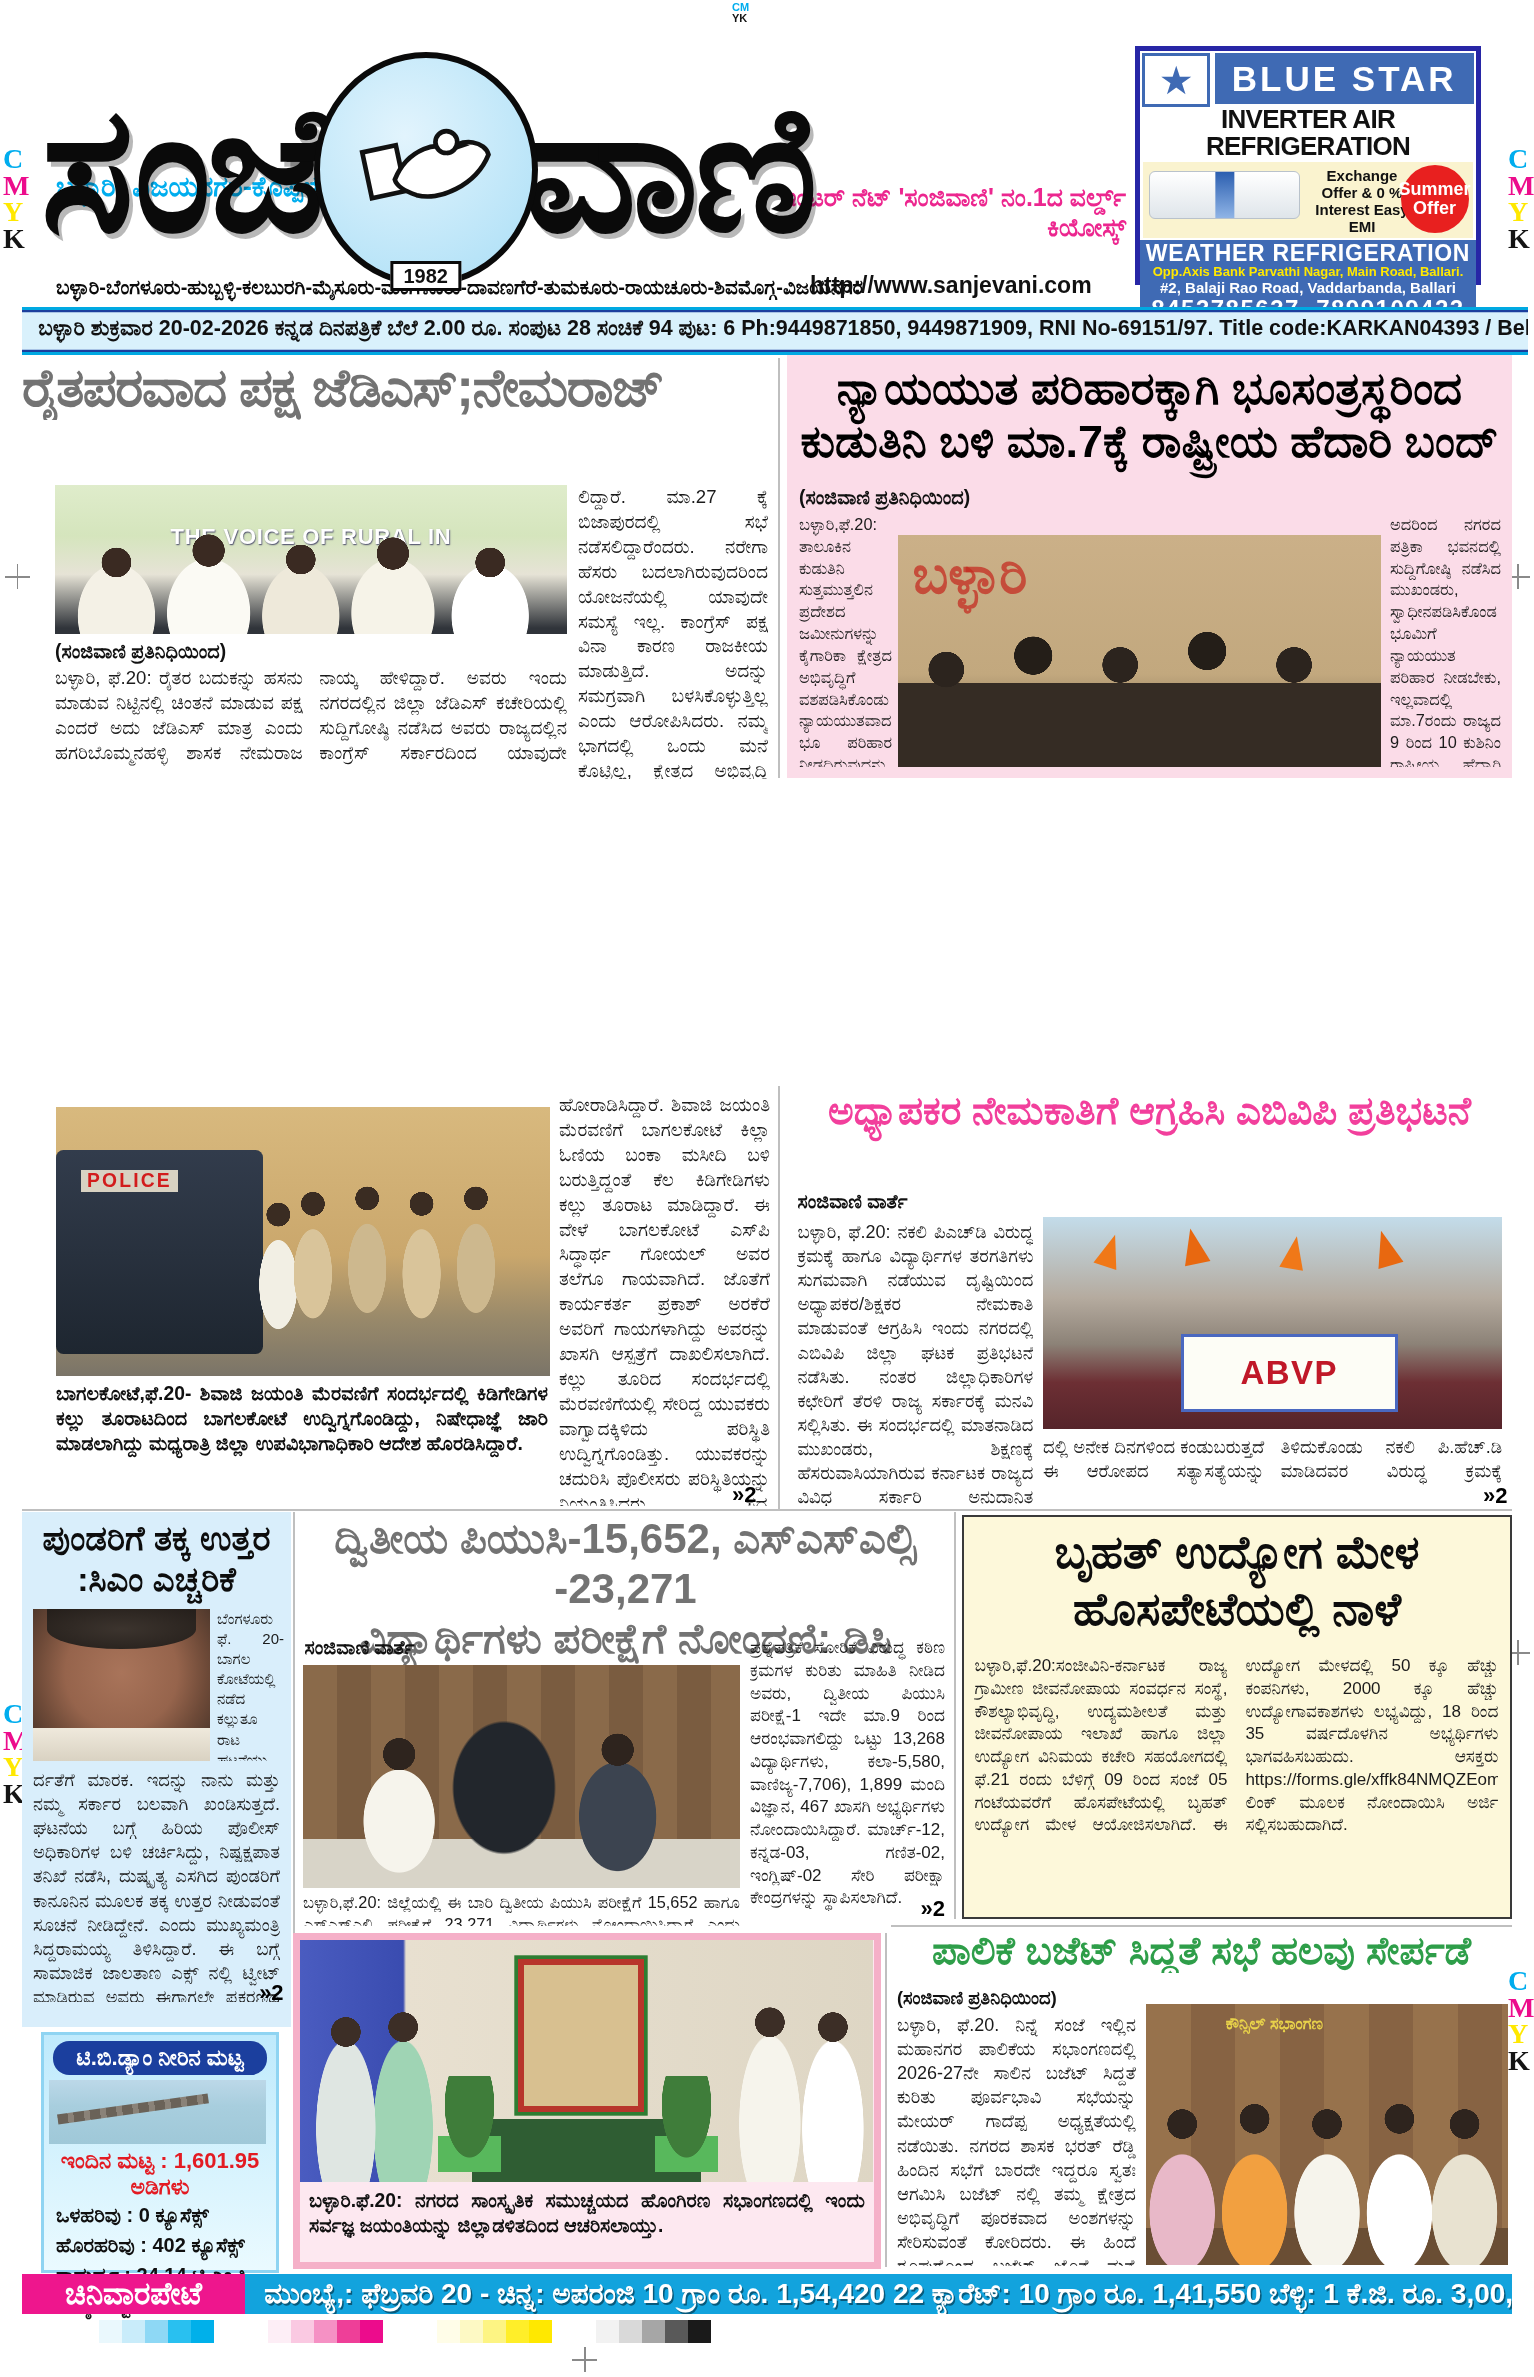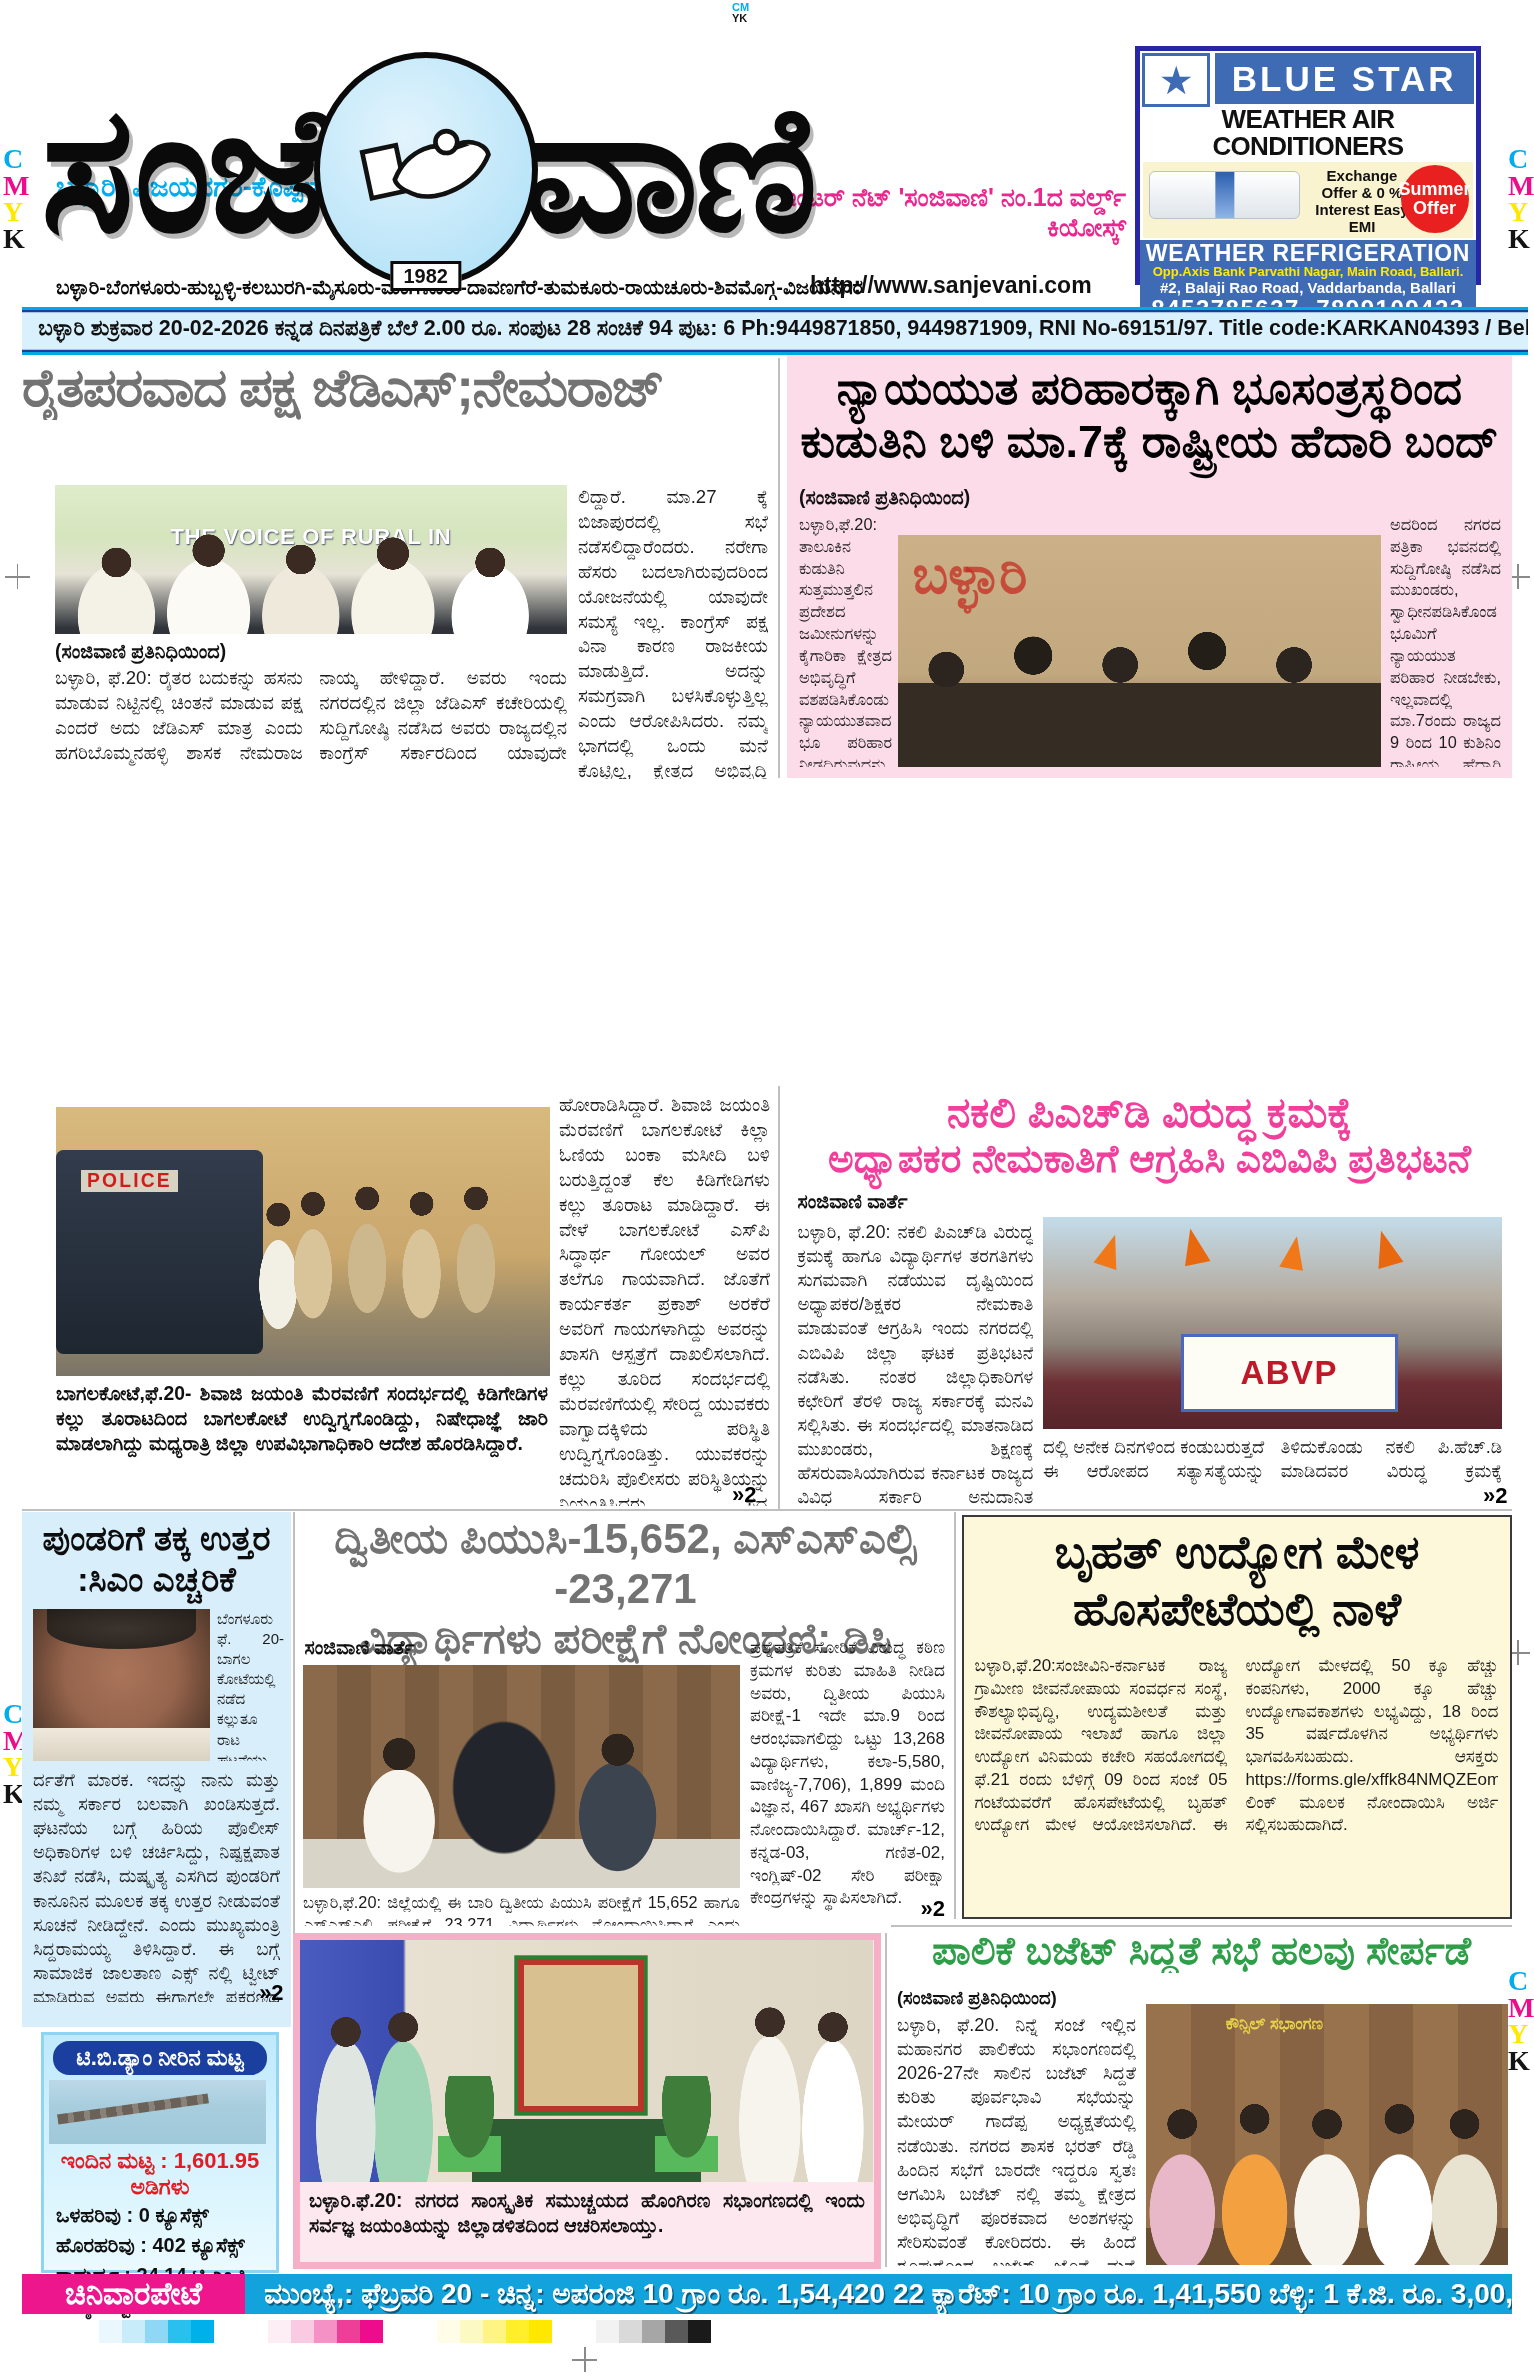--- a/index.html
+++ b/index.html
@@ -158,21 +158,21 @@
       <span class="logoyear">1982</span>
     </span>
     <span class="logoword">ವಾಣಿ</span>
   </div>
 
   <div class="abs ad" style="left:1135px;top:46px;width:336px;height:229px;">
     <div class="ad-top">
       <div class="ad-star">★</div>
       <div class="ad-brand">BLUE STAR</div>
     </div>
-    <div class="ad-product">WEATHER AIR CONDITIONERS</div>
+    <div class="ad-product">INVERTER AIR REFRIGERATION</div>
     <div class="ad-mid">
       <div class="ad-ac">
           <i></i>
         </div>
       <div class="ad-offer">Exchange Offer &amp; 0 % Interest Easy EMI</div>
       <div class="ad-badge">
         <span>Summer</span>
         <span>Offer</span>
       </div>
     </div>
@@ -250,21 +250,20 @@
       radial-gradient(ellipse 19.3px 45px at 45% 66%,#f2efe4 98%,transparent);"></div>
   </div>
   <div class="abs caption" style="left:56px;top:1381px;width:492px;height:125px;overflow:hidden;">ಬಾಗಲಕೋಟೆ,ಫೆ.20- ಶಿವಾಜಿ ಜಯಂತಿ ಮೆರವಣಿಗೆ ಸಂದರ್ಭದಲ್ಲಿ ಕಿಡಿಗೇಡಿಗಳ ಕಲ್ಲು ತೂರಾಟದಿಂದ ಬಾಗಲಕೋಟೆ ಉದ್ವಿಗ್ನಗೊಂಡಿದ್ದು, ನಿಷೇಧಾಜ್ಞೆ ಜಾರಿ ಮಾಡಲಾಗಿದ್ದು ಮಧ್ಯರಾತ್ರಿ ಜಿಲ್ಲಾ ಉಪವಿಭಾಗಾಧಿಕಾರಿ ಆದೇಶ ಹೊರಡಿಸಿದ್ದಾರೆ.</div>
   <div class="abs bodytxt" style="left:559px;top:1093px;width:211px;height:413px;overflow:hidden;">ಹೋರಾಡಿಸಿದ್ದಾರೆ. ಶಿವಾಜಿ ಜಯಂತಿ ಮೆರವಣಿಗೆ ಬಾಗಲಕೋಟೆ ಕಿಲ್ಲಾ ಓಣಿಯ ಬಂಕಾ ಮಸೀದಿ ಬಳಿ ಬರುತ್ತಿದ್ದಂತೆ ಕೆಲ ಕಿಡಿಗೇಡಿಗಳು ಕಲ್ಲು ತೂರಾಟ ಮಾಡಿದ್ದಾರೆ. ಈ ವೇಳೆ ಬಾಗಲಕೋಟೆ ಎಸ್‌ಪಿ ಸಿದ್ಧಾರ್ಥ ಗೋಯಲ್ ಅವರ ತಲೆಗೂ ಗಾಯವಾಗಿದೆ. ಜೊತೆಗೆ ಕಾರ್ಯಕರ್ತ ಪ್ರಕಾಶ್ ಅರಕೆರೆ ಅವರಿಗೆ ಗಾಯಗಳಾಗಿದ್ದು ಅವರನ್ನು ಖಾಸಗಿ ಆಸ್ಪತ್ರೆಗೆ ದಾಖಲಿಸಲಾಗಿದೆ. ಕಲ್ಲು ತೂರಿದ ಸಂದರ್ಭದಲ್ಲಿ ಮೆರವಣಿಗೆಯಲ್ಲಿ ಸೇರಿದ್ದ ಯುವಕರು ವಾಗ್ವಾದಕ್ಕಿಳಿದು ಪರಿಸ್ಥಿತಿ ಉದ್ವಿಗ್ನಗೊಂಡಿತ್ತು. ಯುವಕರನ್ನು ಚದುರಿಸಿ ಪೊಲೀಸರು ಪರಿಸ್ಥಿತಿಯನ್ನು ನಿಯಂತ್ರಿಸಿದರು. ಸದ್ಯ ಬಾಗಲಕೋಟೆಯಲ್ಲಿ ಪರಿಸ್ಥಿತಿ ಸಂಪೂರ್ಣ ನಿಯಂತ್ರಣದಲ್ಲಿದ್ದು ನಿಷೇಧಾಜ್ಞೆ ಜಾರಿ ಮಾಡಿ, ಯಾರು ಗುಂಪು ಸೇರದಂತೆ ಮುನ್ನೆಚ್ಚರಿಕೆ ವಹಿಸಲಾಗಿದೆ. ಜೊತೆಗೆ ಸಭೆ ಸಮಾರಂಭ ಪ್ರತಿಭಟನೆ ಮಾಡುವುದನ್ನು ನಿಷೇಧಿಸಲಾಗಿದೆ. ಶಿವಾಜಿ ಜಯಂತಿ ಮೆರವಣಿಗೆ ಸಂದರ್ಭ ಮಸೀದಿಯಿಂದ ಕಲ್ಲು ತೂರಾಟ ನಡೆದಿದೆ ಎಂದು ಹಿಂದೂ ಮುಖಂಡರುಗಳು ಆರೋಪಿಸಿದ್ದು, ಎಸ್‌ಪಿ ಸೇರಿದಂತೆ ಪೊಲೀಸರ ಮೇಲೆ ಕಲ್ಲು ಬಿದ್ದಿದೆ ಎಂದು ಹಿಂದೂ ಮುಖಂಡರು</div>
   <div class="abs more" style="left:732px;top:1482px;">»2</div>
 
   <div class="abs vline" style="left:778px;top:1086px;height:423px;"></div>
 
   <div class="abs" style="left:787px;top:1086px;width:725px;height:423px;">
     <div style="text-align:center;line-height:1.15;padding-top:3px;">
-      <div class="h-magenta" style="font-size:42px;">ನಕಲಿ ಪಿಎಚ್‌ಡಿ ವಿರುದ್ಧ ಕ್ರಮಕ್ಕೆ</div>
       <div class="h-magenta" style="font-size:39px;">ಅಧ್ಯಾಪಕರ ನೇಮಕಾತಿಗೆ ಆಗ್ರಹಿಸಿ ಎಬಿವಿಪಿ ಪ್ರತಿಭಟನೆ</div>
     </div>
     <div class="byline" style="position:absolute;left:10.4px;top:105px;">ಸಂಜಿವಾಣಿ ವಾರ್ತೆ</div>
     <div class="bodytxt" style="position:absolute;left:10.4px;top:134px;width:236px;height:286px;font-size:18px;overflow:hidden;">ಬಳ್ಳಾರಿ, ಫೆ.20: ನಕಲಿ ಪಿಎಚ್‌ಡಿ ವಿರುದ್ಧ ಕ್ರಮಕ್ಕೆ ಹಾಗೂ ವಿದ್ಯಾರ್ಥಿಗಳ ತರಗತಿಗಳು ಸುಗಮವಾಗಿ ನಡೆಯುವ ದೃಷ್ಟಿಯಿಂದ ಅಧ್ಯಾಪಕರ/ಶಿಕ್ಷಕರ ನೇಮಕಾತಿ ಮಾಡುವಂತೆ ಆಗ್ರಹಿಸಿ ಇಂದು ನಗರದಲ್ಲಿ ಎಬಿವಿಪಿ ಜಿಲ್ಲಾ ಘಟಕ ಪ್ರತಿಭಟನೆ ನಡೆಸಿತು. ನಂತರ ಜಿಲ್ಲಾಧಿಕಾರಿಗಳ ಕಛೇರಿಗೆ ತೆರಳಿ ರಾಜ್ಯ ಸರ್ಕಾರಕ್ಕೆ ಮನವಿ ಸಲ್ಲಿಸಿತು. ಈ ಸಂದರ್ಭದಲ್ಲಿ ಮಾತನಾಡಿದ ಮುಖಂಡರು, ಶಿಕ್ಷಣಕ್ಕೆ ಹೆಸರುವಾಸಿಯಾಗಿರುವ ಕರ್ನಾಟಕ ರಾಜ್ಯದ ವಿವಿಧ ಸರ್ಕಾರಿ ಅನುದಾನಿತ ಕಾಲೇಜುಗಳಲ್ಲಿ ನಕಲಿ ಪಿ.ಹೆಚ್.ಡಿ ಪದವಿಗಳನ್ನು ಹೊಂದಿರುವ ವ್ಯಕ್ತಿಗಳು ಅತಿಥಿ ಉಪನ್ಯಾಸಕರಾಗಿ ಹಾಗೂ ಉಪನ್ಯಾಸಕರಾಗಿ ಸೇವೆ ಸಲ್ಲಿಸುತ್ತಿದ್ದು ಅವರ ದಾಖಲೆಗಳು ನಕಲಿ ಎಂಬ ಆರೋಪಗಳು ರಾಜ್ಯ</div>
     <div class="photo ph-abvp" style="left:256px;top:131px;width:459px;height:212px;">
       <span class="flag" style="left:12%;top:8%;border-width:0 12px 33px 12px;border-color:transparent transparent #f07818 transparent;transform:rotate(18deg);"></span>
       <span class="flag" style="left:30%;top:5%;border-width:0 13.4px 36px 13.4px;border-color:transparent transparent #e86810 transparent;transform:rotate(-12deg);"></span>
       <span class="flag" style="left:52%;top:9%;border-width:0 12px 33px 12px;border-color:transparent transparent #f07818 transparent;transform:rotate(10deg);"></span>
       <span class="flag" style="left:72%;top:6%;border-width:0 13.4px 36px 13.4px;border-color:transparent transparent #e86810 transparent;transform:rotate(-16deg);"></span>
       <div class="abvp-banner">

